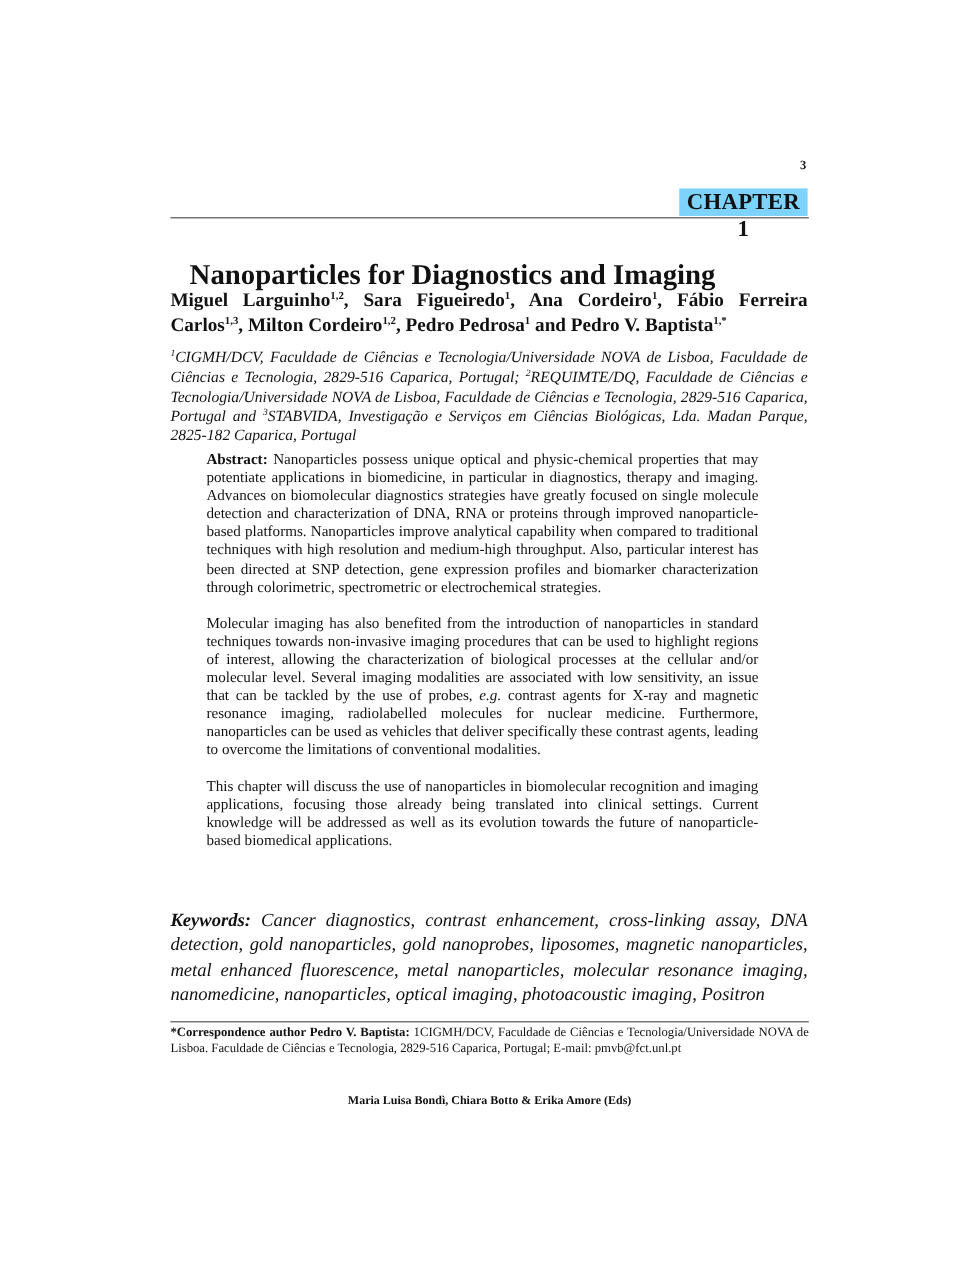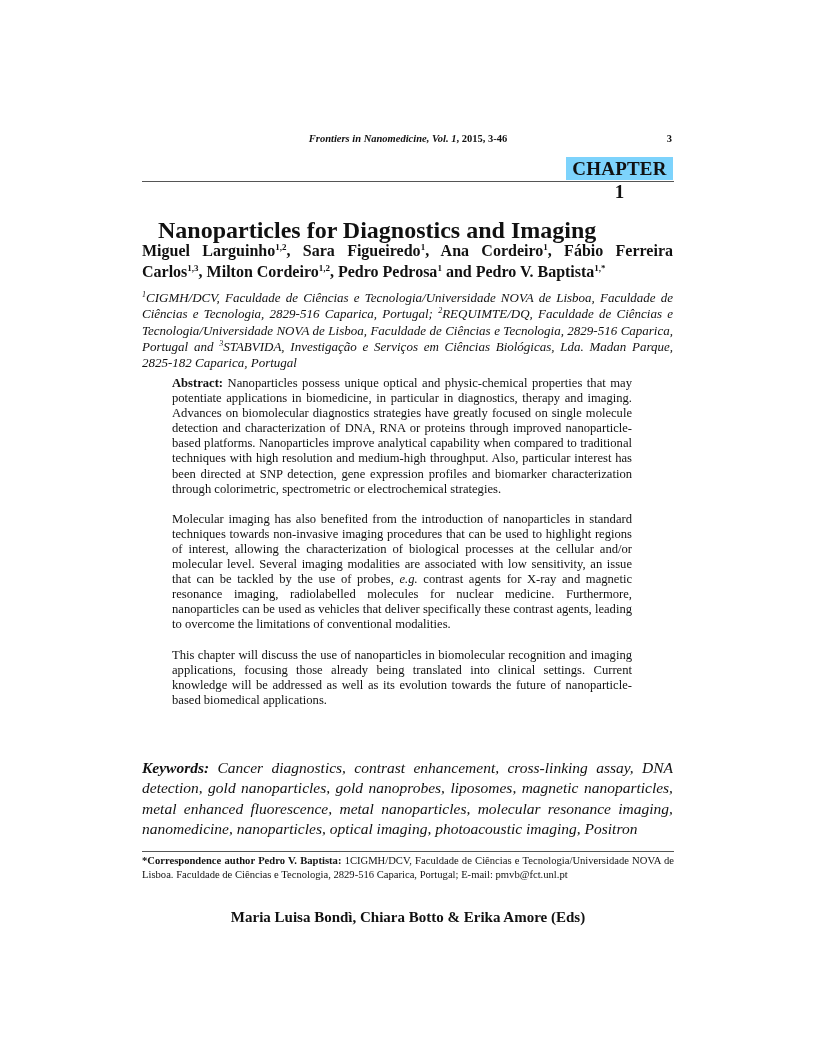--- a/index.html
+++ b/index.html
@@ -25,28 +25,27 @@
     .affil sup { font-size: 8px; vertical-align: 5px; line-height: 0; }
     .abstract { position: absolute; top: 376px; left: 172px; width: 472px; font-size: 12.6px;
                 line-height: 15.1px; text-align: justify; }
     .abstract p { margin: 0 12px 15px 0; }
     .abstract b { font-weight: bold; }
     .keywords { position: absolute; top: 758px; left: 142px; width: 531px; font-size: 15.5px;
                 line-height: 20.3px; text-align: justify; margin: 0; font-style: italic; }
     .rule-foot { position: absolute; top: 851px; left: 142px; width: 532px; border-top: 1px solid #555; }
     .footnote { position: absolute; top: 854px; left: 142px; width: 532px; font-size: 10.6px;
                 line-height: 14px; text-align: justify; margin: 0; }
-    .imprint { position: absolute; top: 911px; left: 142px; width: 532px; font-size: 15px;
+    .imprint { position: absolute; top: 911px; left: 142px; width: 532px; font-size: 10px;
                font-weight: bold; line-height: 13px; text-align: center; }
   </style>
 </head>
 <body>
 
 <div class="running-head">
-  <div class="journal"><i>Frontiers in Nanomedicine, Vol. 1</i><span>, 2015, 3-46</span></div>
   <div class="pageno">3</div>
 </div>
 
 <div class="chapter-box">CHAPTER 1</div>
 <div class="rule-top"></div>
 
 <h1 class="title">Nanoparticles for Diagnostics and Imaging</h1>
 
 <p class="authors">
   <span><span>Miguel Larguinho</span><sup>1,2</sup><span>, </span></span>

